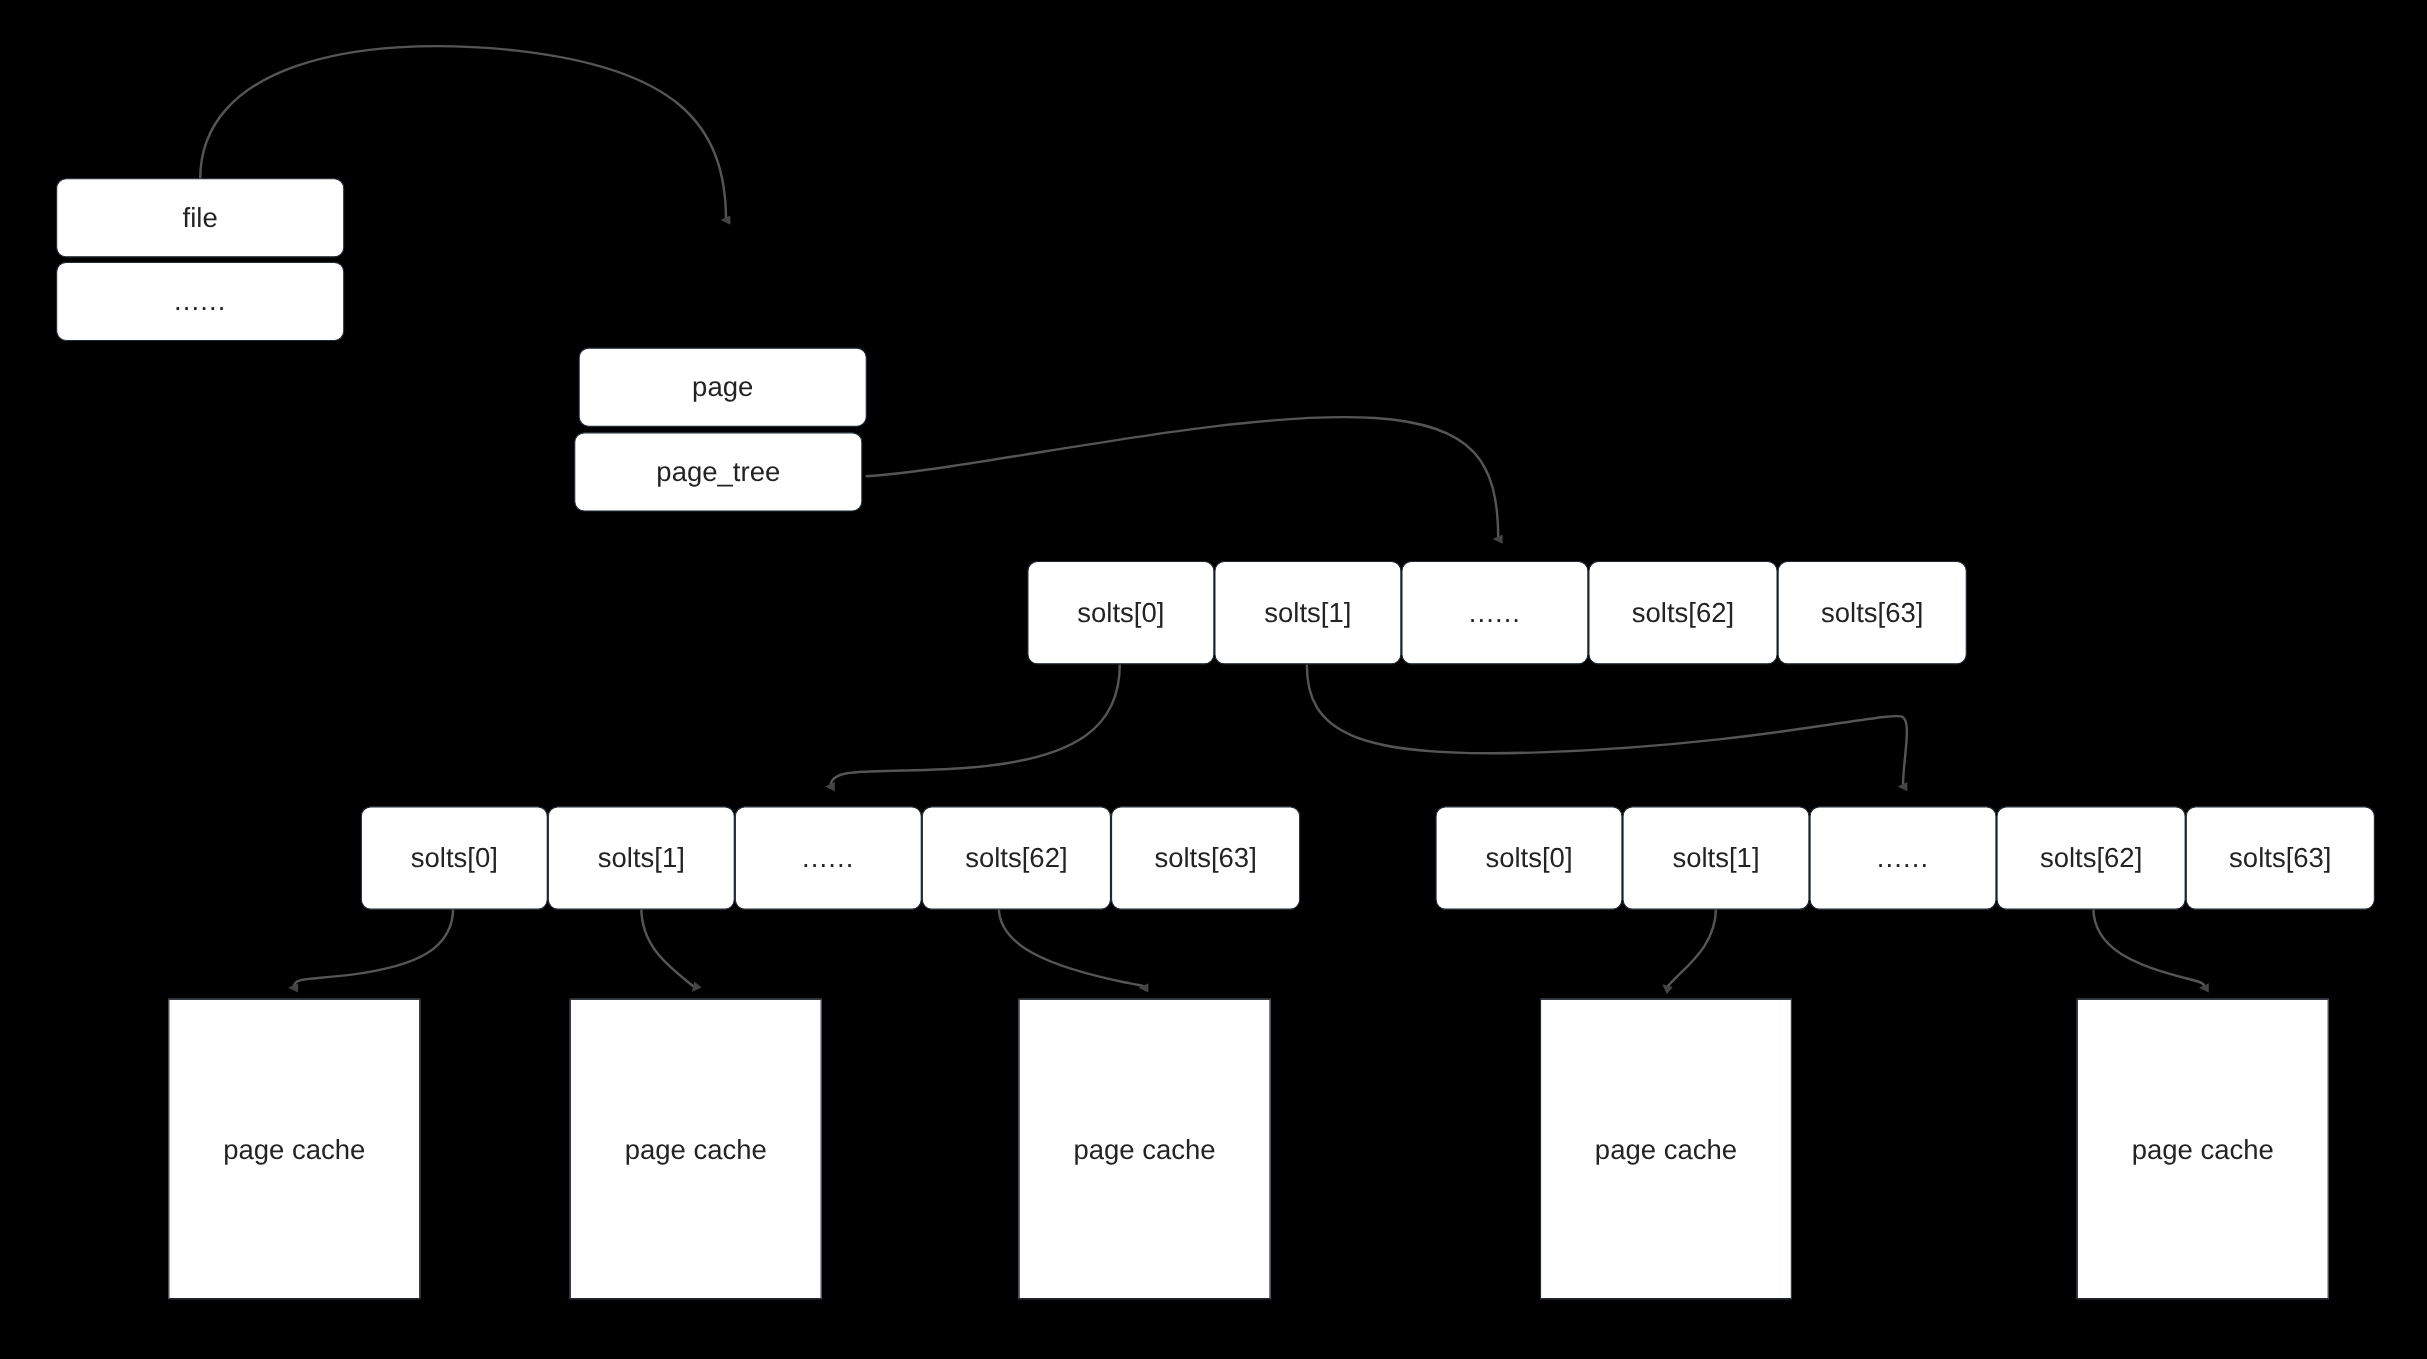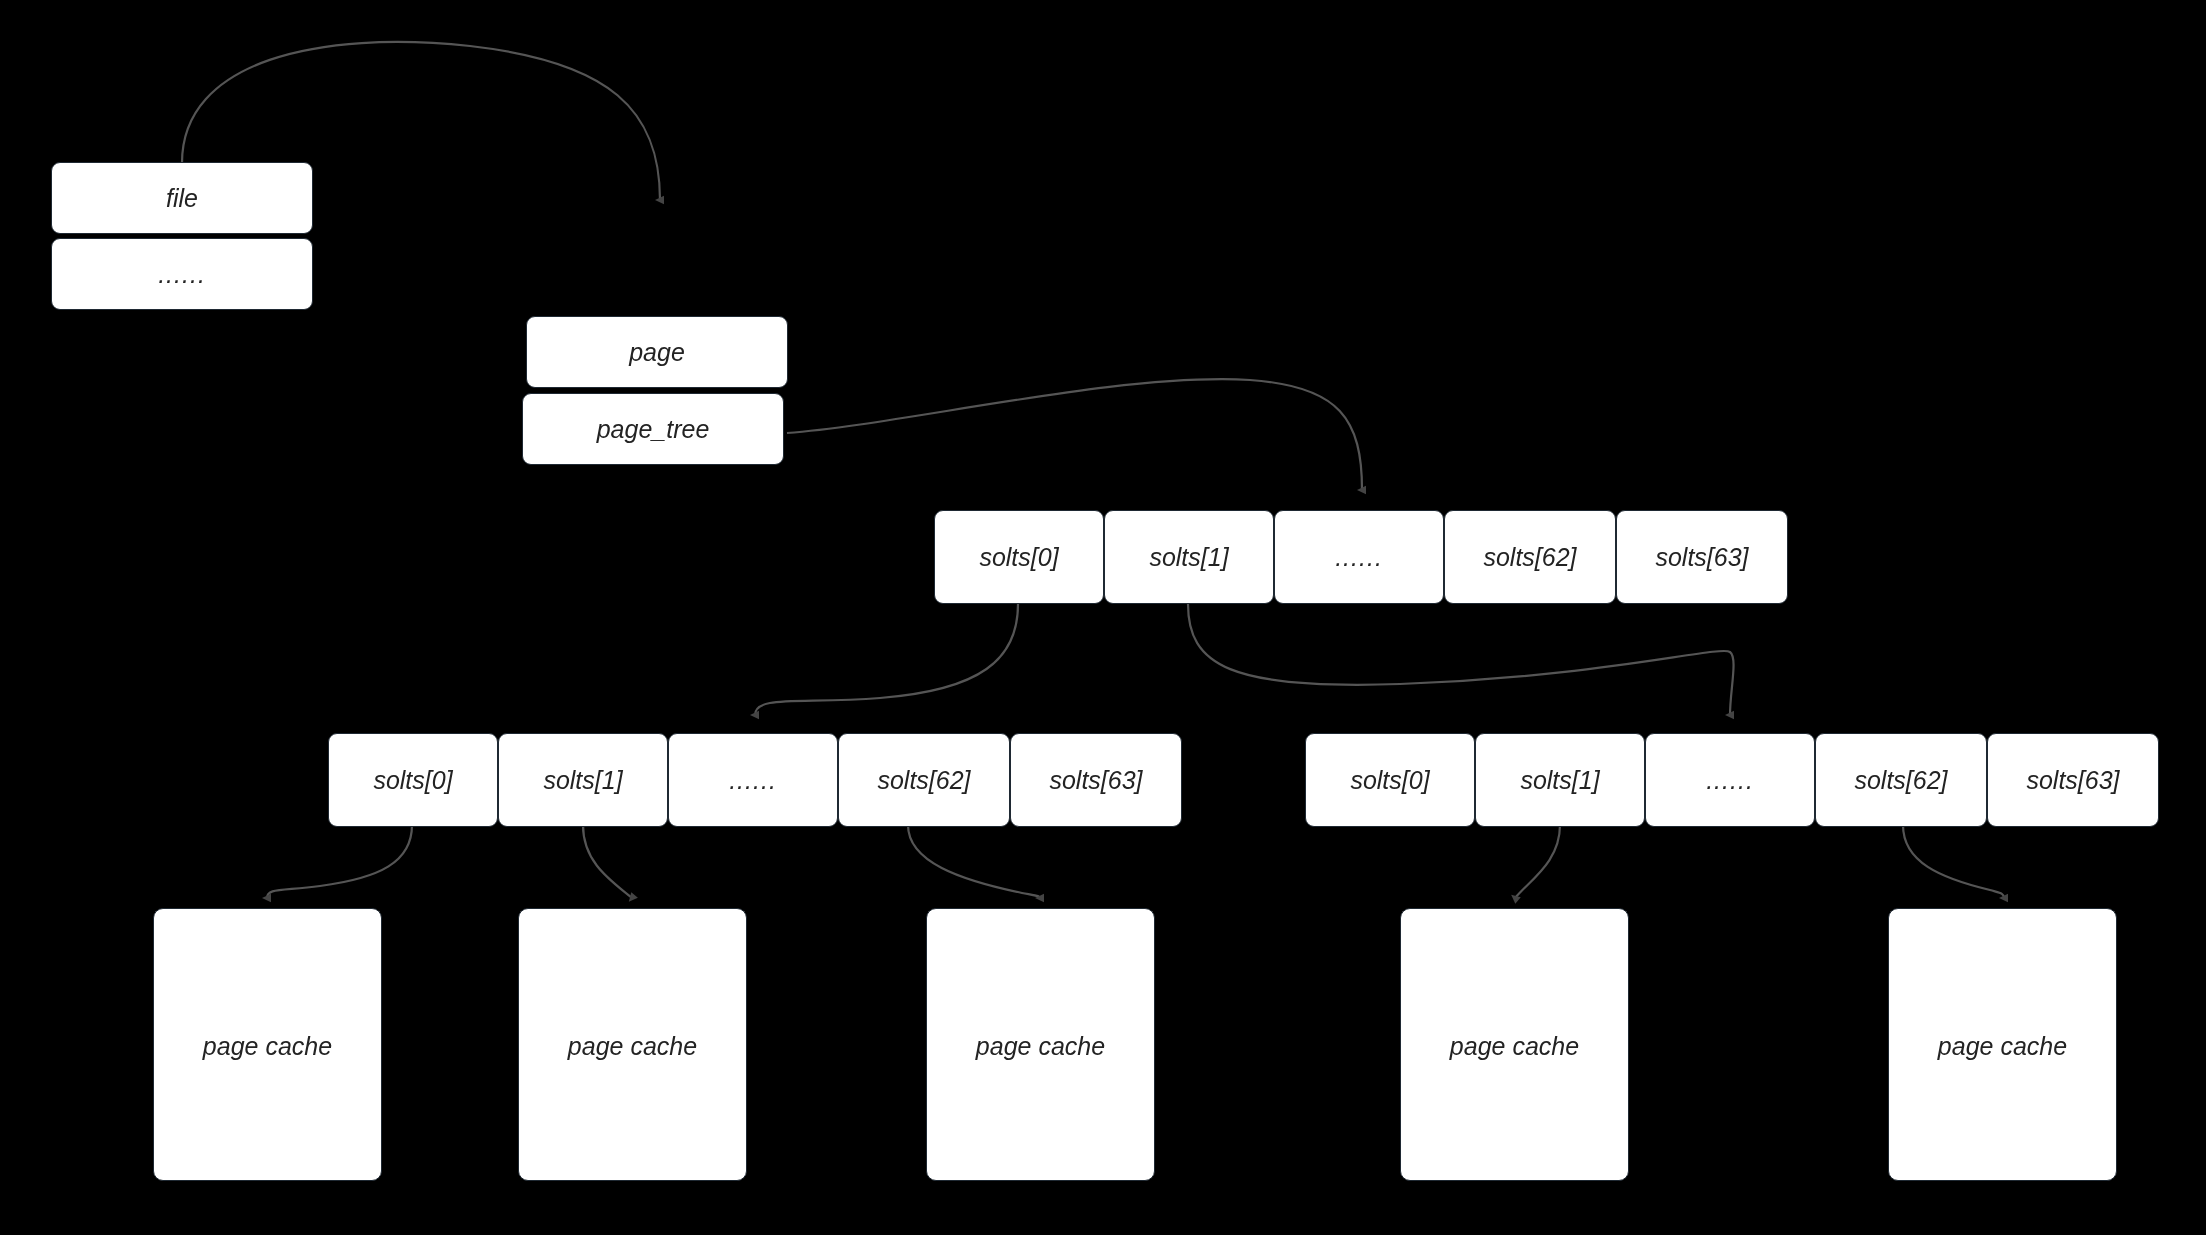--- a/index.html
+++ b/index.html
@@ -12,21 +12,20 @@
     height: 1235px;
     position: relative;
     overflow: hidden;
     font-family: "Liberation Sans", sans-serif;
   }
   #canvas {
     position: absolute;
     left: 0; top: 0;
     width: 2206px;
     height: 1235px;
-    font-style: italic;
   }
   svg#edges {
     position: absolute;
     left: 0; top: 0;
     width: 2206px;
     height: 1235px;
     pointer-events: none;
     z-index: 1;
   }
   .node {
@@ -43,21 +42,20 @@
     z-index: 2;
     line-height: 1;
   }
   .rounded { border-radius: 9px; }
   .sq { border-radius: 0px; }
   .struct-cell { }
   .slot-cell { }
   .pagecache {
     align-items: flex-start;
     padding-top: 0;
-    border-radius: 10px;
   }
   .pagecache > span {
     display: block;
     width: 100%;
     text-align: center;
   }
   .ellipsis-text {
     letter-spacing: 1px;
   }
 </style>

